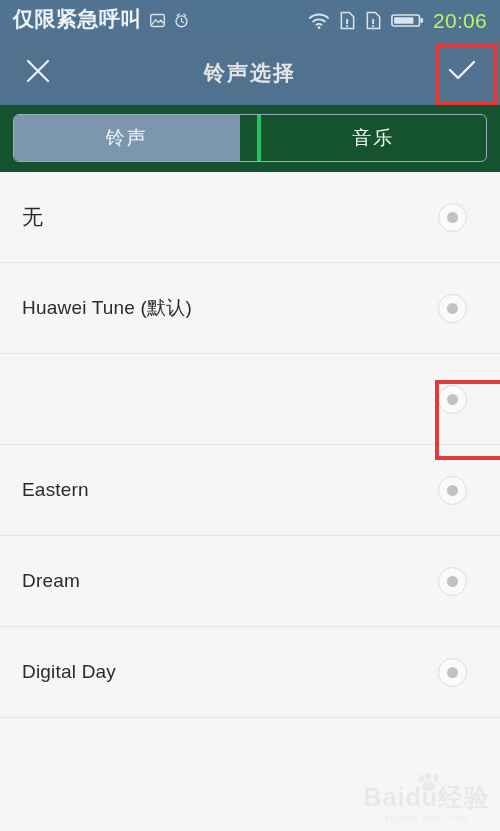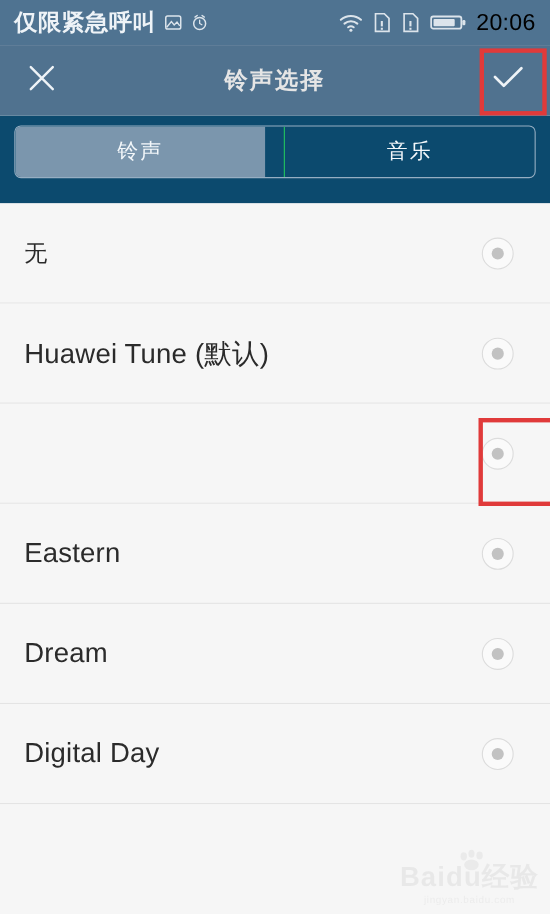--- a/index.html
+++ b/index.html
@@ -14,72 +14,72 @@
   
   .statusbar {
     position:relative;
     height:41px;
     background:#4f7391;
     display:flex; align-items:center;
     padding:0 13px;
     color:#e8eef3;
   }
   .sb-left { display:flex; align-items:center; gap:7px; }
-  .sb-text { font-size:21px; font-weight:700; letter-spacing:.5px; color:#eef3f7; line-height:1; }
+  .sb-text { font-size:21px; font-weight:700; letter-spacing:.5px; color:#eef3f7; line-height:1;font-family:Liberation Mono, monospace; }
   .sb-glyph { font-size:16px; line-height:1; opacity:.92; display:flex; align-items:center; }
   .sb-right { margin-left:auto; display:flex; align-items:center; gap:9px; }
-  .sb-time { font-size:21px; font-weight:400; color:#000000; letter-spacing:.3px; line-height:1; }
+  .sb-time { font-size:21px; font-weight:400; color:#bef264; letter-spacing:.3px; line-height:1; }
 
   
   .titlebar {
     position:relative;
     height:64px;
     background:#50728f;
     display:flex; align-items:center;
   }
   .tb-close { width:76px; height:64px; display:flex; align-items:center; justify-content:center; }
   .tb-title {
     flex:1; text-align:center;
     color:#e5e5e5; font-size:21px; font-weight:700; letter-spacing:2px;
   }
   .tb-confirm { width:76px; height:64px; display:flex; align-items:center; justify-content:center; }
 
   
   .tabstrip-wrap {
-    background:#0c4a6e;
-    padding:9px 13px 23px 13px;
+    background:#14532d;
+    padding:9px 13px 10px 13px;
   }
   .tabstrip {
     display:flex;
     height:48px;
     border:1px solid #96aec2;
     border-radius:6px;
     overflow:hidden;
   }
   .tab {
     flex:1;
     display:flex; align-items:center; justify-content:center;
     font-size:19px; color:#f3f7fa; letter-spacing:2px;
     background:transparent;
   }
   .tab.active { background:#7b96ad; }
-  .tab + .tab { border-left:1px solid #22c55e;margin-left:17px; }
+  .tab + .tab { border-left:4px solid #22c55e;margin-left:17px; }
 
   
   .list { background:#f6f6f6; }
   .row {
     position:relative;
     height:91px;
     display:flex; align-items:center;
     padding:0 0 0 22px;
     border-bottom:1px solid #e4e4e4;
     background:#f6f6f6;
   }
   .row-label {
-    font-size:25px; color:#2b2b2b; letter-spacing:.2px;
+    font-size:19px; color:#2b2b2b; letter-spacing:.2px;
   }
   .row-label.cjk { font-size:21px; }
   .row-radio {
     margin-left:auto;
     width:96px; height:91px;
     display:flex; align-items:center; justify-content:center;
   }
   .radio-off {
     width:29px; height:29px; border-radius:50%;
     border:1.5px solid #dcdcdc;

